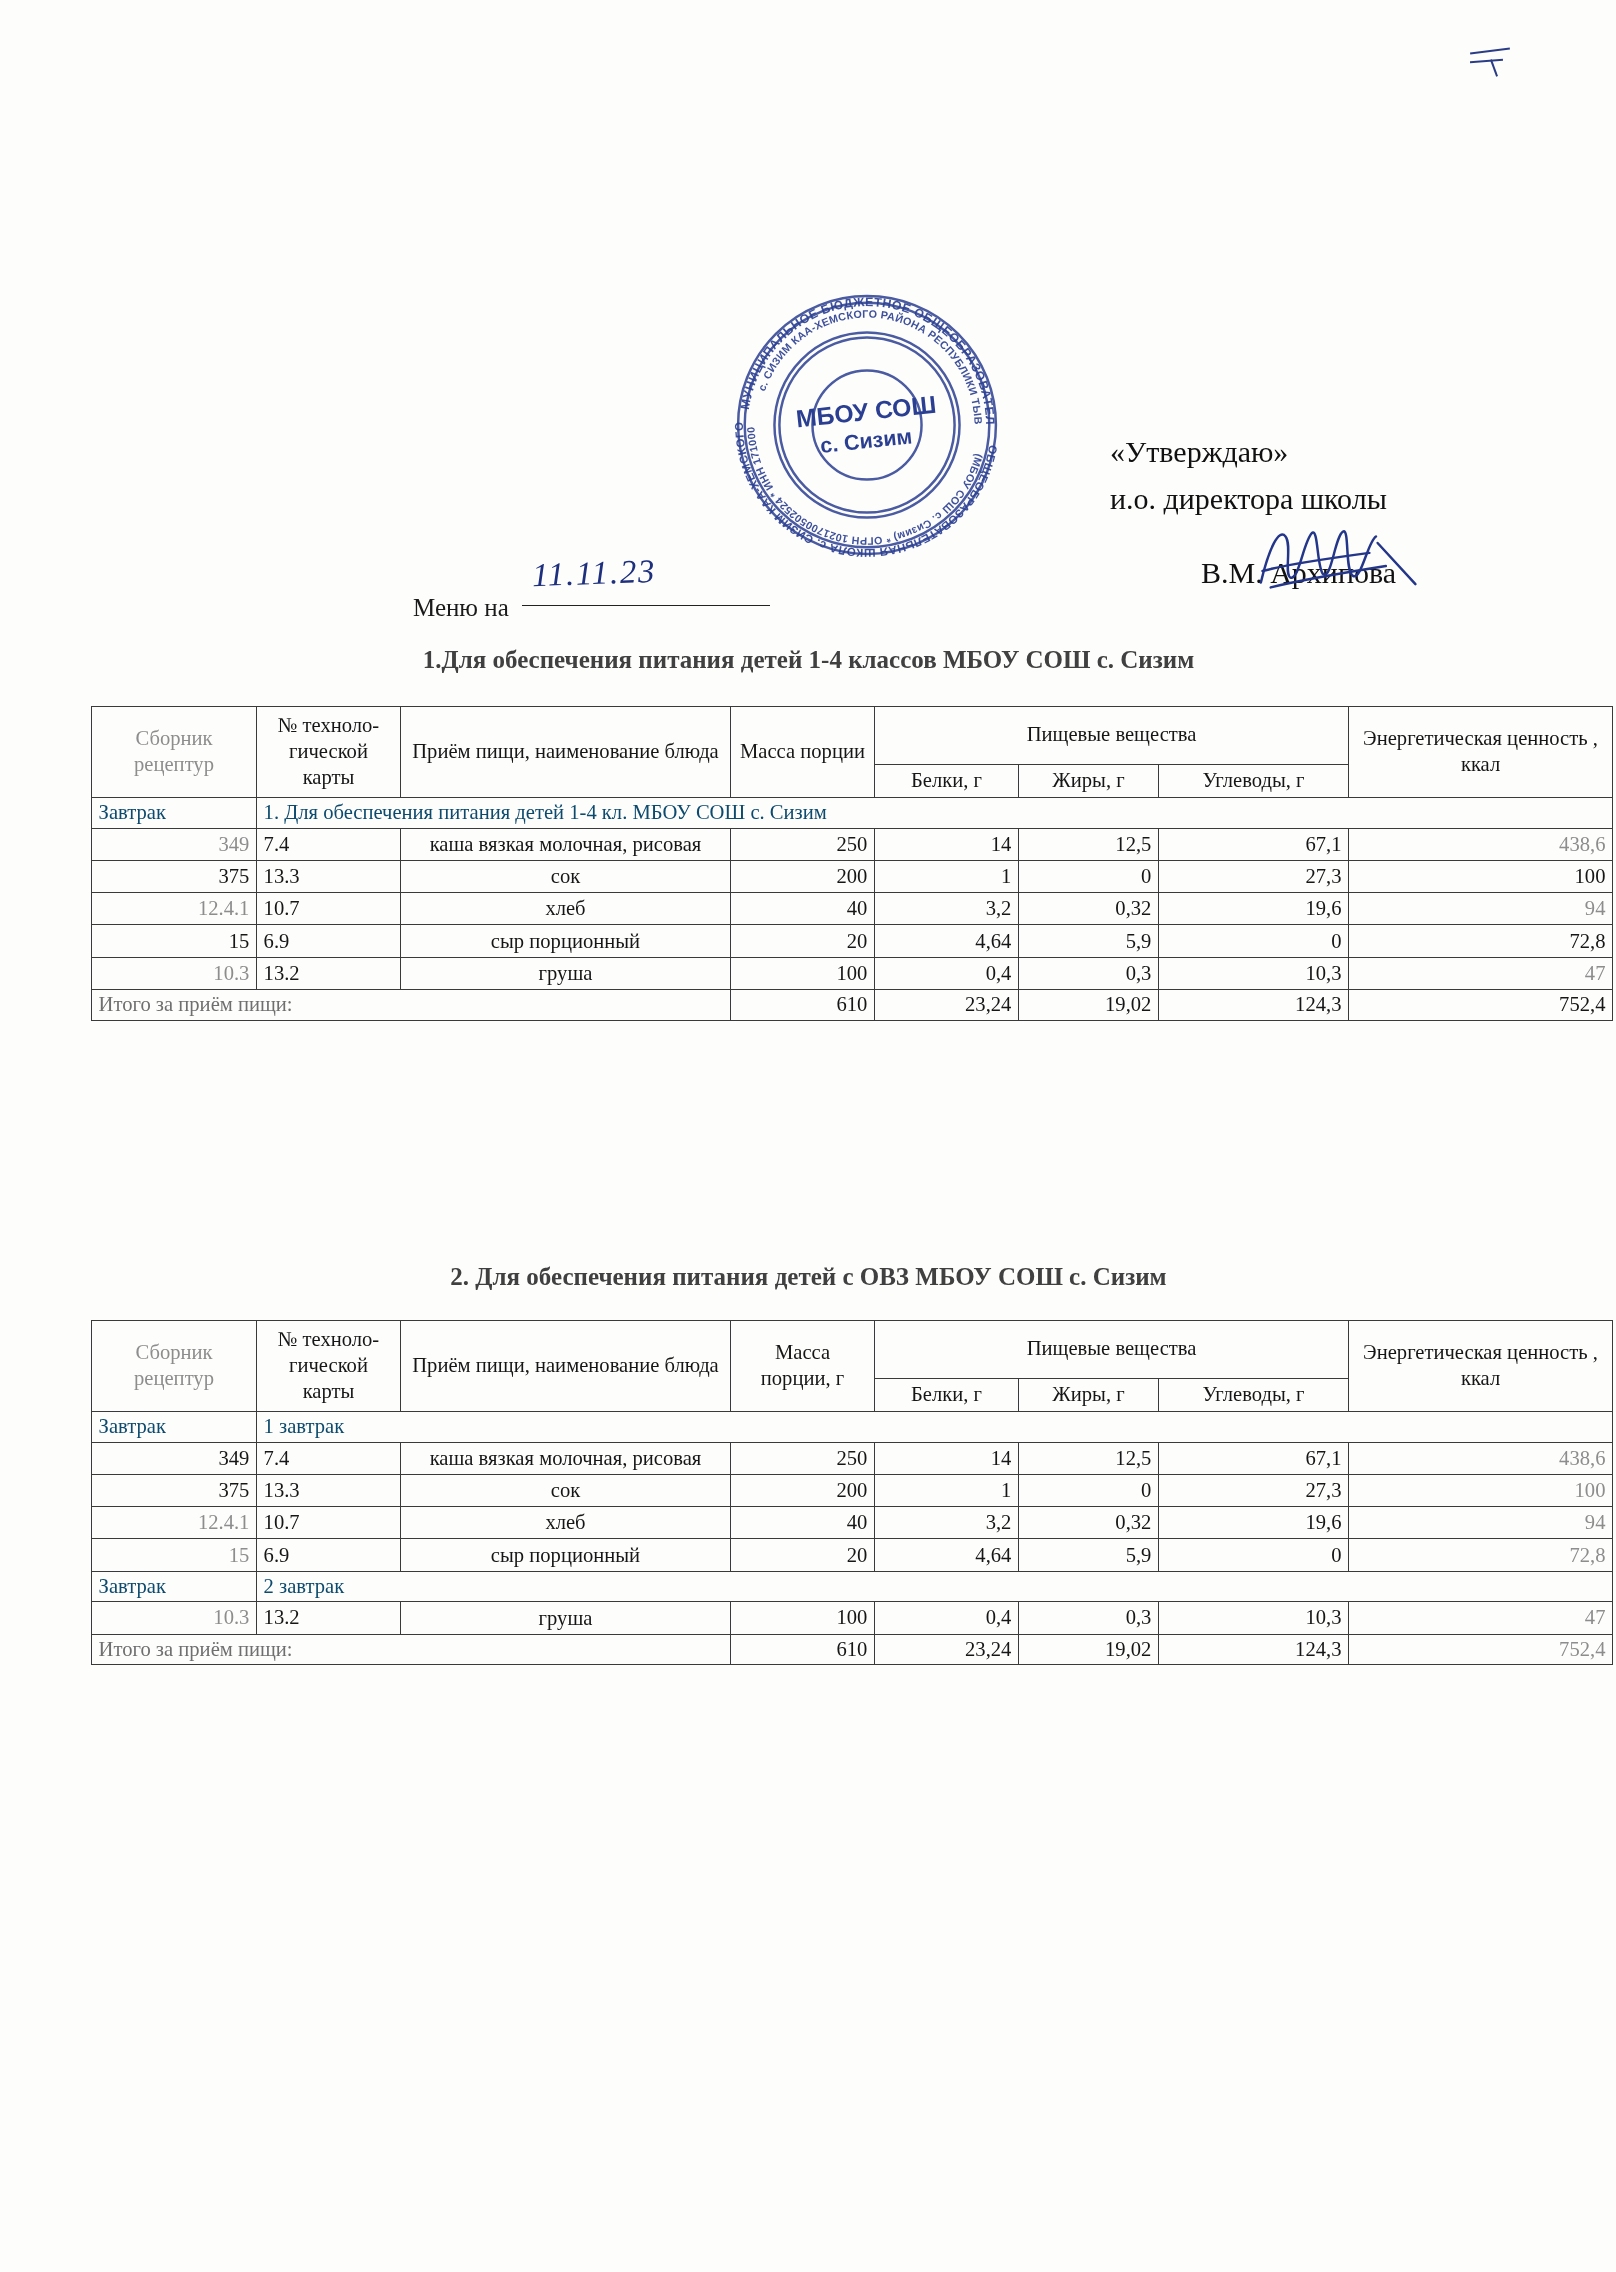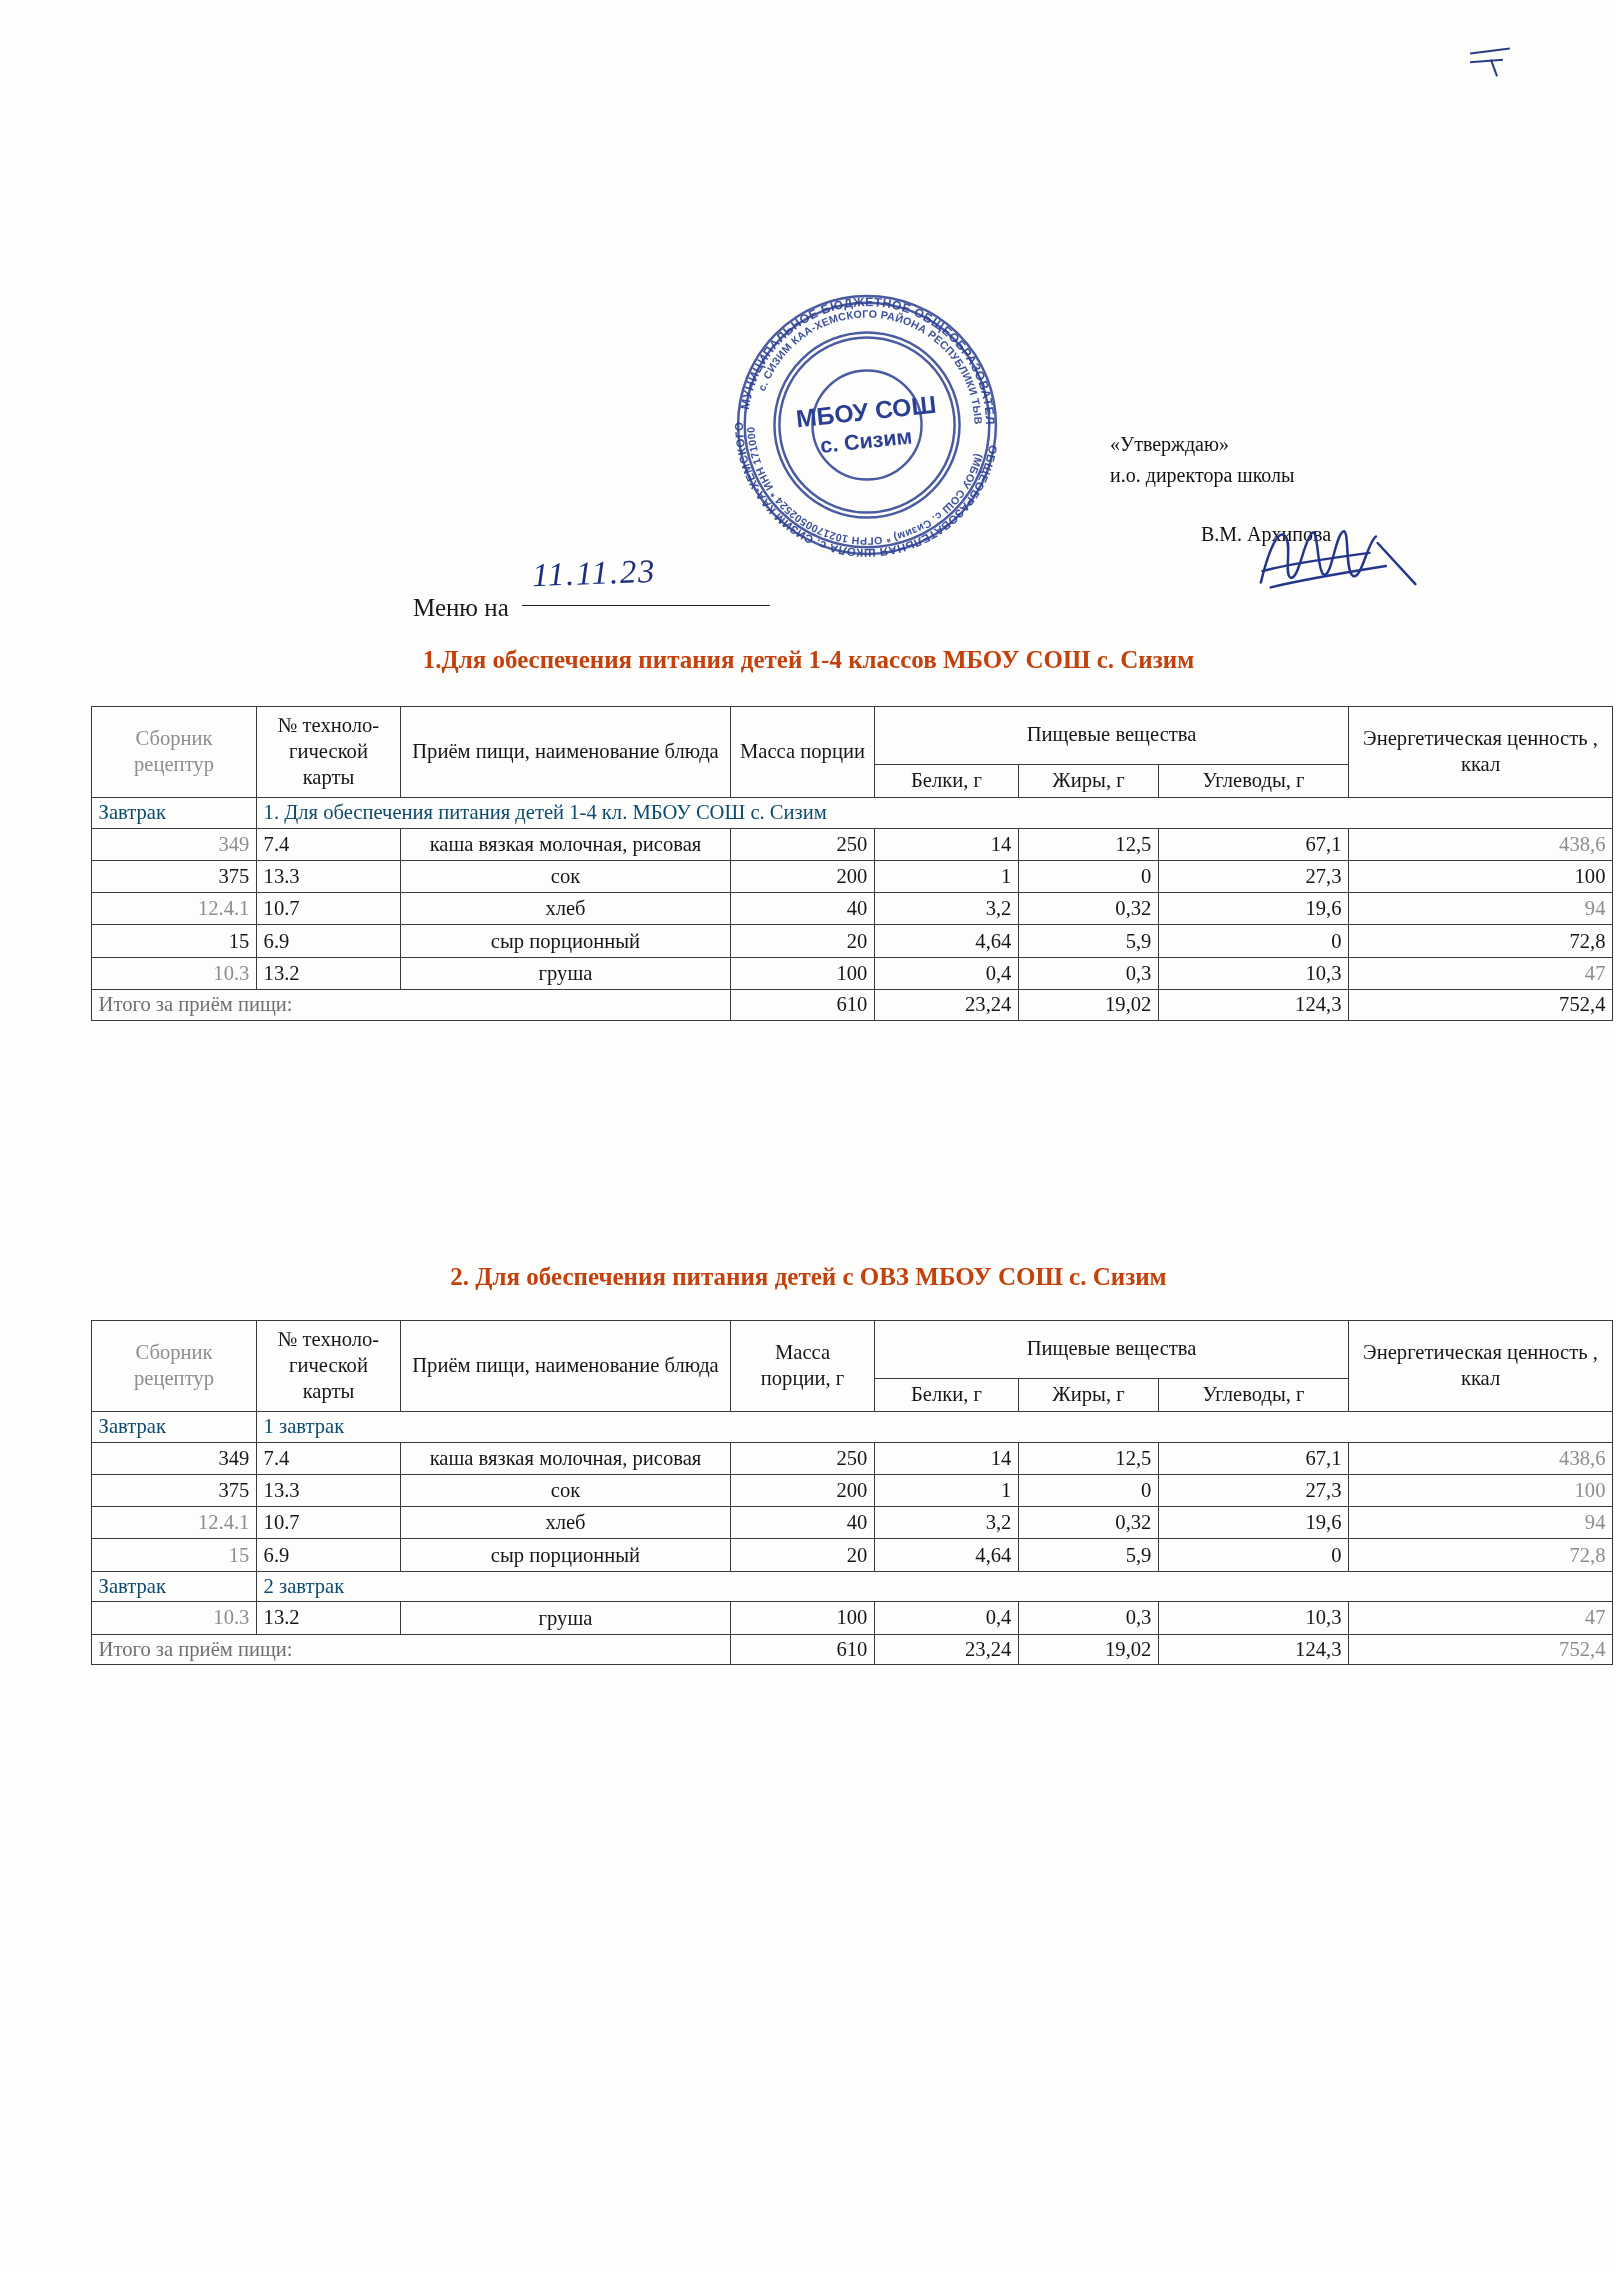--- a/index.html
+++ b/index.html
@@ -68,21 +68,21 @@
     height: 314px;
     pointer-events: none;
   }
   .stamp svg { display: block; }
 
   
   .approve {
     position: absolute;
     left: 1110px;
     top: 429px;
-    font-size: 20px;
+    font-size: 30px;
     line-height: 1.55;
     color: #111;
   }
   .approve .line { white-space: nowrap; }
 
   .signature {
     position: absolute;
     left: 1254px;
     top: 520px;
     width: 165px;
@@ -115,21 +115,21 @@
     width: 248px;
     border-bottom: 1.7px solid #222;
   }
 
   .section-title {
     position: absolute;
     width: 100%;
     text-align: center;
     font-size: 25px;
     font-weight: bold;
-    color: #c2410c;
+    color: #404040;
   }
   #title1 { top: 646px; }
   #title2 { top: 1263px; }
 
   
   table.menu {
     position: absolute;
     border-collapse: collapse;
     table-layout: fixed;
     font-size: 20.6px;

